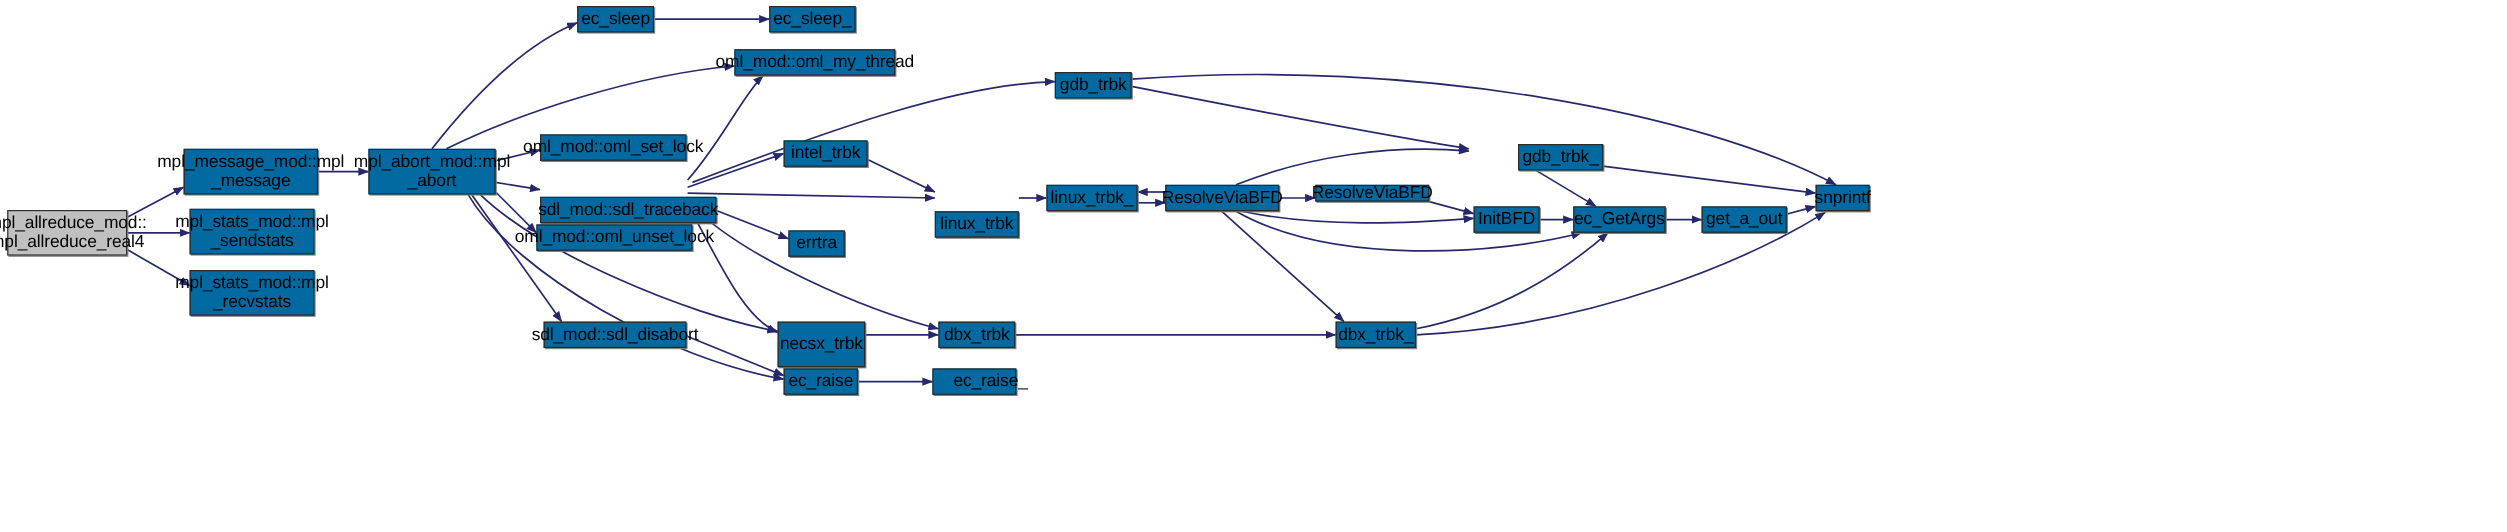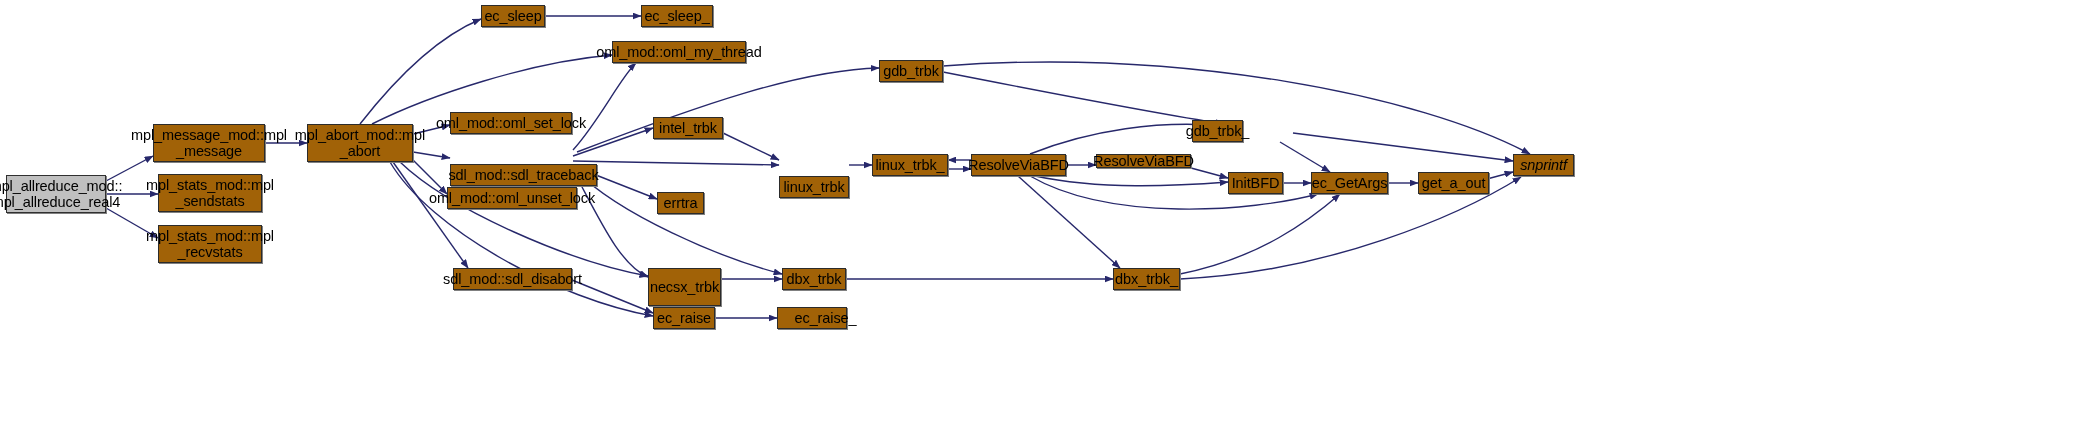--- a/index.html
+++ b/index.html
@@ -1,20 +1,20 @@
 <!DOCTYPE html>
 <html><head>
 <meta charset="utf-8">
 <style>
   html,body{margin:0;padding:0;background:#ffffff;}
   #canvas{position:relative;width:2089px;height:443px;background:#ffffff;
           font-family:"Liberation Sans",sans-serif;}
   svg.edges{position:absolute;left:0;top:0;width:2089px;height:443px;}
   .node{position:absolute;box-sizing:border-box;border:1px solid #2b2b2b;
-        background:#a16207;display:flex;align-items:center;justify-content:center;
+        background:#0369a1;display:flex;align-items:center;justify-content:center;
         text-align:center;color:#000000;font-size:14.5px;line-height:1.12;
         white-space:pre-line;letter-spacing:-0.1px;
         box-shadow:1px 1px 0 0 #808080;}
   .node.highlight{background:#c0c0c0;border-color:#303030;}
   .node span{display:block;padding:0 4px;}
 </style>
 </head>
 <body>
 
 <div id="canvas">
@@ -92,20 +92,20 @@
       <div class="node" style="left: 657px; top: 192px; width: 47px; height: 22px;"><span>errtra</span></div>
       <div class="node" style="left: 648px; top: 268px; width: 73px; height: 38px;"><span>necsx_trbk</span></div>
       <div class="node" style="left: 653px; top: 307px; width: 62px; height: 22px;"><span>ec_raise</span></div>
       <div class="node" style="left: 777px; top: 307px; width: 70px; height: 22px; padding-left: 27px;"><span>ec_raise_</span></div>
       <div class="node" style="left: 779px; top: 154px; width: 70px; height: 22px; margin-top: 22px;"><span>linux_trbk</span></div>
       <div class="node" style="left: 782px; top: 268px; width: 64px; height: 22px;"><span>dbx_trbk</span></div>
       <div class="node" style="left: 872px; top: 154px; width: 76px; height: 22px;"><span>linux_trbk_</span></div>
       <div class="node" style="left: 879px; top: 60px; width: 64px; height: 22px;"><span>gdb_trbk</span></div>
       <div class="node" style="left: 971px; top: 154px; width: 95px; height: 22px;"><span>ResolveViaBFD</span></div>
       <div class="node" style="left: 1096px; top: 154px; width: 95px; height: 14px;"><span>ResolveViaBFD</span></div>
-      <div class="node" style="left: 1192px; top: 120px; width: 51px; height: 22px; text-align: right;"><span>gdb_trbk_</span></div>
+      <div class="node" style="left: 1265px; top: 120px; width: 71px; height: 22px; text-align: right;"><span>gdb_trbk_</span></div>
       <div class="node" style="left: 1228px; top: 172px; width: 55px; height: 22px;"><span>InitBFD</span></div>
       <div class="node" style="left: 1113px; top: 268px; width: 67px; height: 22px;"><span>dbx_trbk_</span></div>
       <div class="node" style="left: 1311px; top: 172px; width: 77px; height: 22px;"><span>ec_GetArgs</span></div>
       <div class="node" style="left: 1418px; top: 172px; width: 71px; height: 22px;"><span>get_a_out</span></div>
-      <div class="node" style="left: 1513px; top: 154px; width: 61px; height: 22px; font-style: italic;"><span>snprintf</span></div>
+      <div class="node" style="left: 1513px; top: 154px; width: 45px; height: 22px;"><span>snprintf</span></div>
     </div>
 </div>
 
 </body></html>

